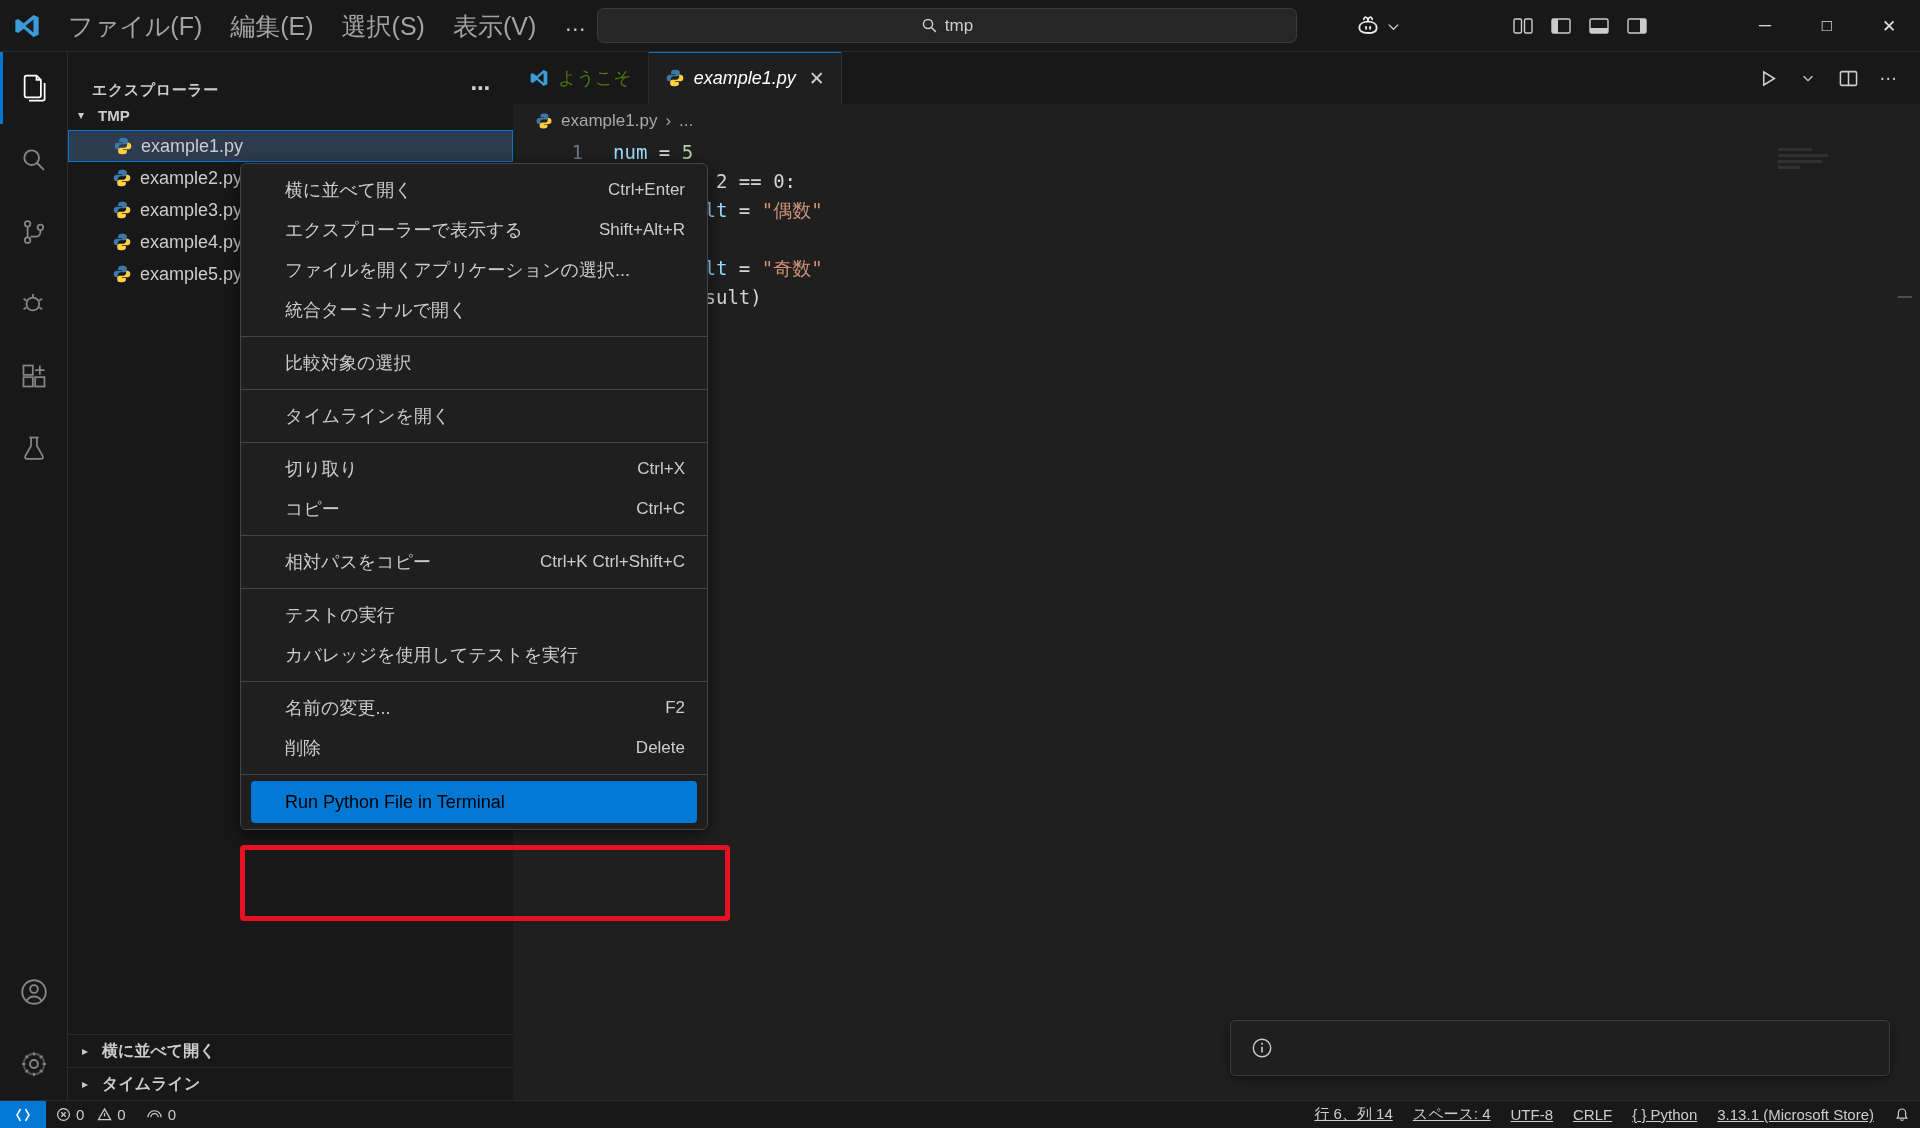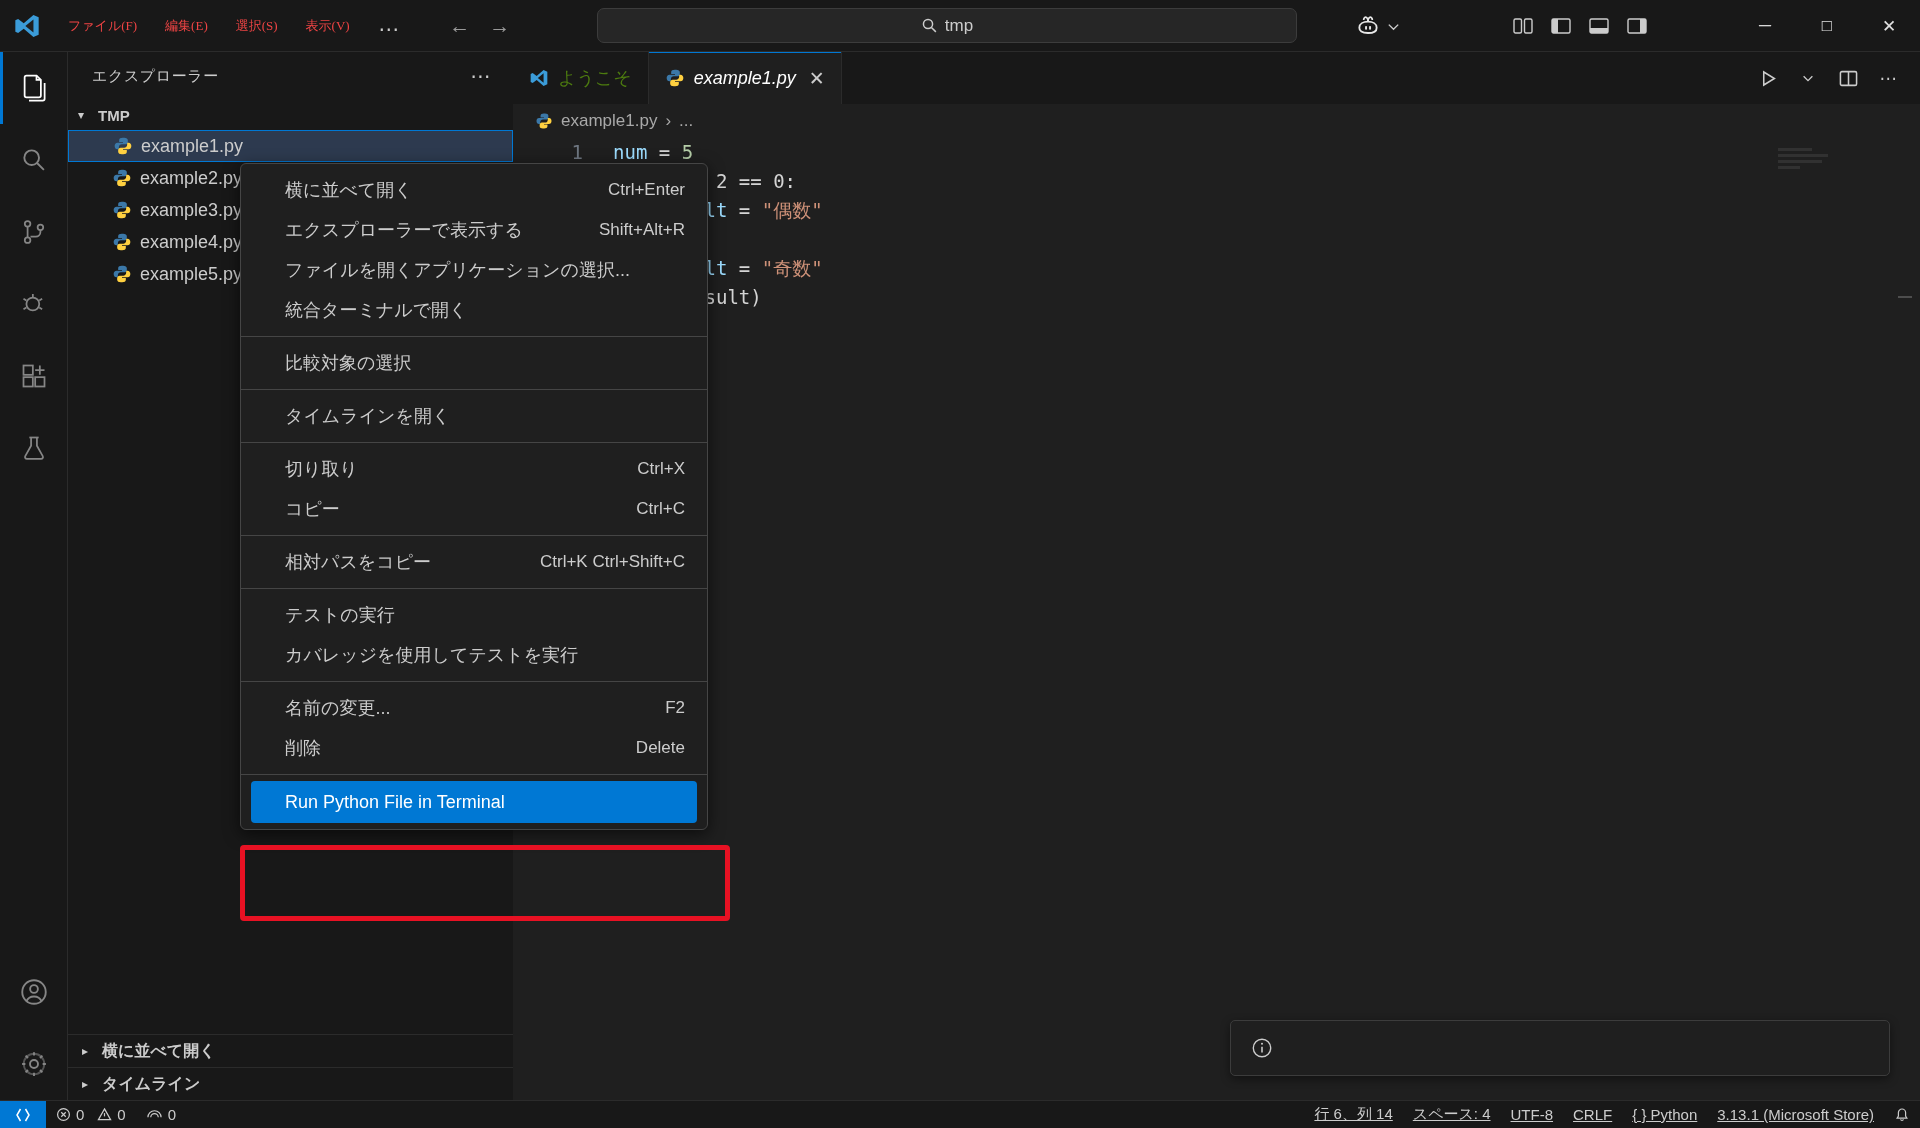--- a/index.html
+++ b/index.html
@@ -15,22 +15,22 @@
 
   
   .titlebar {
     position: absolute; top: 0; left: 0; width: 1920px; height: 52px;
     background: #181818; display: flex; align-items: center;
     border-bottom: 1px solid #2b2b2b;
   }
   .vs-logo { width: 54px; height: 52px; display:flex; align-items:center; justify-content:center; }
   .menu-items { display: flex; align-items: center; height: 52px; }
   .menu-item {
-    padding: 0 14px; height: 36px; line-height: 36px; font-size: 13px;
-    color: #ef4444; cursor: default; border-radius: 4px; white-space: nowrap; font-family: Liberation Serif, serif;
+    padding: 0 14px; height: 36px; line-height: 36px; font-size: 25px;
+    color: #a3a3a3; cursor: default; border-radius: 4px; white-space: nowrap;
   }
   .menu-dots { padding: 0 14px; height: 36px; line-height:32px; font-size: 22px; color:#cccccc; letter-spacing:1px;}
   .navbtns { display:flex; align-items:center; margin-left: 28px; gap: 6px;}
   .navbtn { width: 34px; height: 32px; display:flex; align-items:center; justify-content:center; color:#9a9a9a; font-size:21px; border-radius:4px;}
   .cmdcenter {
     position: absolute; left: 597px; top: 8px; width: 700px; height: 35px;
     background: #262626; border: 1px solid #3c3c3c; border-radius: 7px;
     display: flex; align-items: center; justify-content: center; gap: 7px;
     color: #cccccc; font-size: 17px;
   }
@@ -55,22 +55,22 @@
     content:''; position:absolute; left:0; top:0; width:3px; height:72px; background:#0078d4;
   }
   .act-bottom { margin-top: auto; }
 
   
   .sidebar {
     position: absolute; left: 68px; top: 52px; width: 445px; height: 1048px;
     background: #181818; color:#cccccc;
   }
   .side-header {
-    height: 48px; display: flex; align-items: center; justify-content: space-between;
-    padding: 0 14px 0 24px; font-size: 15px; letter-spacing: .6px; color: #cccccc;
+    height: 48px; display: flex; align-items: flex-end; justify-content: space-between;
+    padding: 0 14px 0 24px; font-size: 15px; letter-spacing: .6px; color: #cccccc; font-weight: bold;
   }
   .side-dots { font-size: 20px; color:#cccccc; padding: 0 8px;}
   .section-row {
     height: 30px; display:flex; align-items:center; gap:6px; padding-left: 10px;
     font-size: 15px; font-weight: bold; color: #cccccc;
   }
   .chev { font-size: 12px; width: 14px; display:inline-block; color:#cccccc;}
   .file-row {
     height: 32px; display:flex; align-items:center; gap: 8px; padding-left: 44px;
     font-size: 18px; color: #cccccc; position: relative;
@@ -133,21 +133,21 @@
     background: #1f1f1f; border: 1px solid #454545; border-radius: 6px;
     box-shadow: 0 4px 16px rgba(0,0,0,.6); padding: 6px 0; z-index: 50;
   }
   .ctx-item {
     height: 40px; display:flex; align-items:center; justify-content: space-between;
     padding: 0 22px 0 44px; font-size: 18px; color: #cccccc; white-space: nowrap;
   }
   .ctx-item .kbd { color: #cccccc; font-size: 17px; }
   .ctx-sep { height: 1px; background: #454545; margin: 6px 0; }
   .ctx-item.highlight {
-    background: #0078d4; color: #ffffff; margin: 0 10px; border-radius: 4px;
+    background: #0078d4; color: #000000; margin: 0 10px; border-radius: 4px;
     padding-left: 34px; height: 42px;
   }
   .redbox {
     position: absolute; left: 240px; top: 845px; width: 490px; height: 76px;
     border: 5px solid #e81123; border-radius: 4px; z-index: 60; pointer-events: none;
   }
 
   
   .statusbar {
     position: absolute; left: 0; bottom: 0; width: 1920px; height: 28px;

